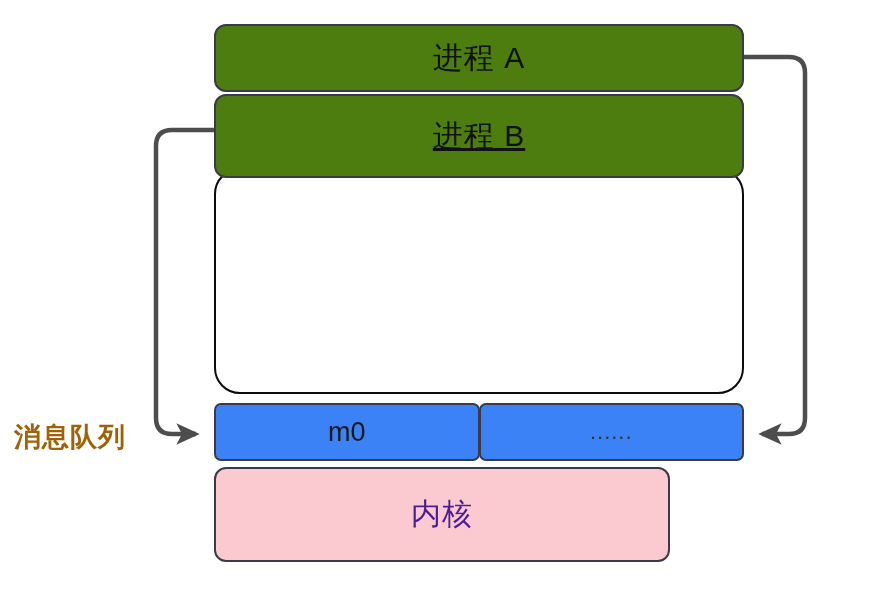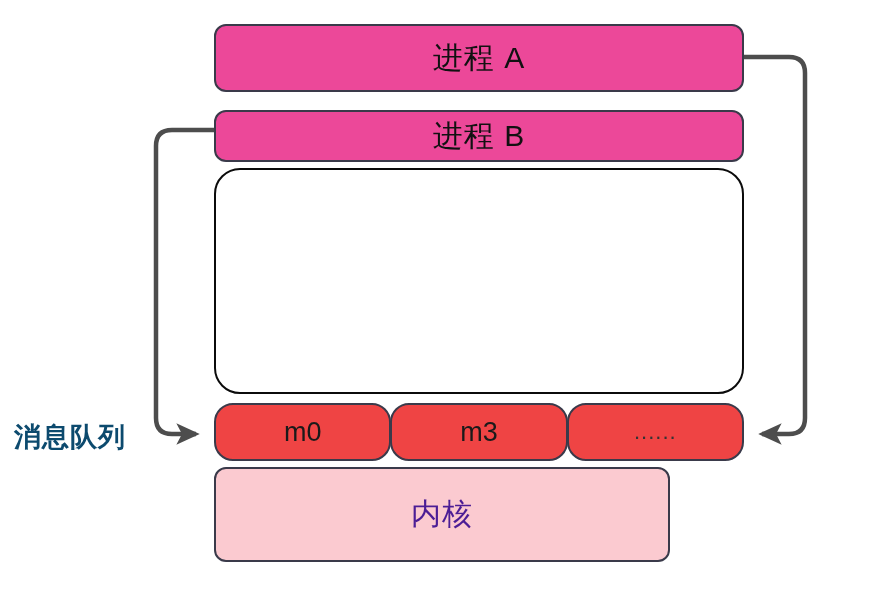--- a/index.html
+++ b/index.html
@@ -33,30 +33,30 @@
     display: flex;
     align-items: center;
     justify-content: center;
     text-align: center;
   }
 
   
   .proc {
     left: 214px;
     width: 530px;
-    background: #ec4899;
+    background: #4d7c0f;
     border: 2px solid #3a3a4a;
     border-radius: 12px;
     font-size: 30px;
     color: #111111;
     letter-spacing: 1px;
     z-index: 3;
   }
   #proc-a { top: 24px;  height: 68px; }
-  #proc-b { top: 110px;  height: 52px; }
+  #proc-b { top: 94px;  height: 84px; text-decoration: underline; }
 
   
   #empty-region {
     left: 214px;
     top: 168px;
     width: 530px;
     height: 226px;
     background: #ffffff;
     border: 2px solid #0b0b0b;
     border-radius: 26px;
@@ -70,23 +70,23 @@
     top: 403px;
     width: 530px;
     height: 58px;
     display: flex;
     z-index: 4;
   }
   .msg-cell {
     box-sizing: border-box;
     flex: 1 1 0;
     height: 58px;
-    background: #ef4444;
+    background: #3b82f6;
     border: 2px solid #3a3a4a;
-    border-radius: 19px;
+    border-radius: 7px;
     display: flex;
     align-items: center;
     justify-content: center;
     font-size: 27px;
     color: #1a1a1a;
     margin-left: -1px;
   }
   .msg-cell:first-child { margin-left: 0; }
   .msg-cell.ellipsis {
     font-size: 22px;
@@ -114,21 +114,21 @@
     position: absolute;
     left: 14px;
     top: 418px;
     width: 140px;
     height: 38px;
     display: flex;
     align-items: center;
     justify-content: flex-start;
     font-size: 27px;
     font-weight: bold;
-    color: #0c4a6e;
+    color: #a16207;
     letter-spacing: 1px;
     white-space: nowrap;
     z-index: 5;
   }
 </style>
 </head>
 <body>
 
 <div id="canvas">
 
@@ -147,19 +147,18 @@
   <div id="queue-caption">消息队列</div>
 
   <div class="node proc" id="proc-a">进程 A</div>
 
   <div class="node proc" id="proc-b">进程 B</div>
 
   <div class="node" id="empty-region"></div>
 
   <div id="queue-strip">
     <div class="msg-cell">m0</div>
-    <div class="msg-cell">m3</div>
     <div class="msg-cell ellipsis">......</div>
   </div>
 
   <div class="node" id="kernel">内核</div>
 
 </div>
 
 </body></html>

